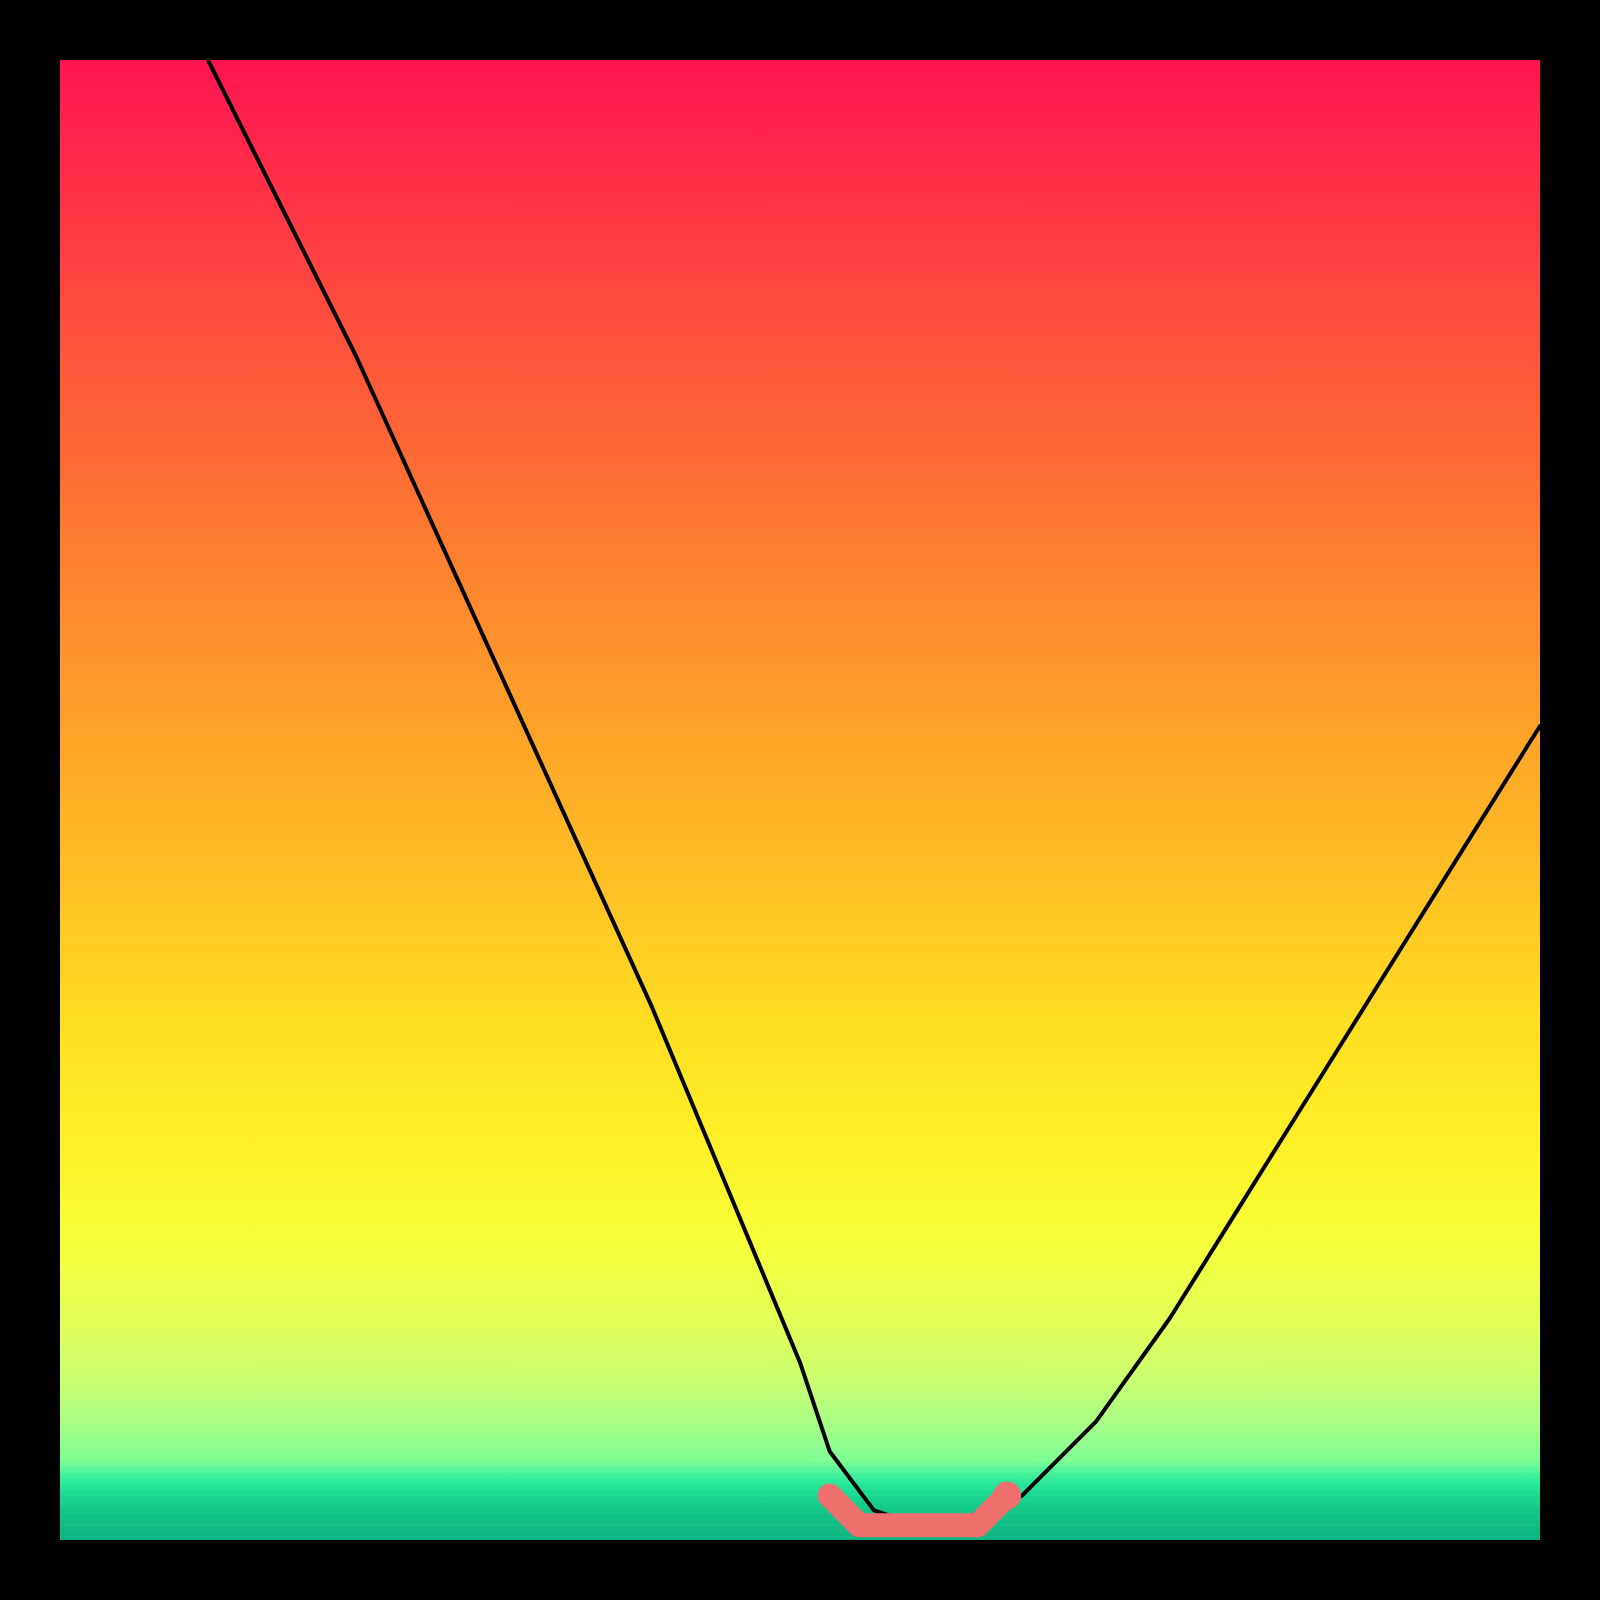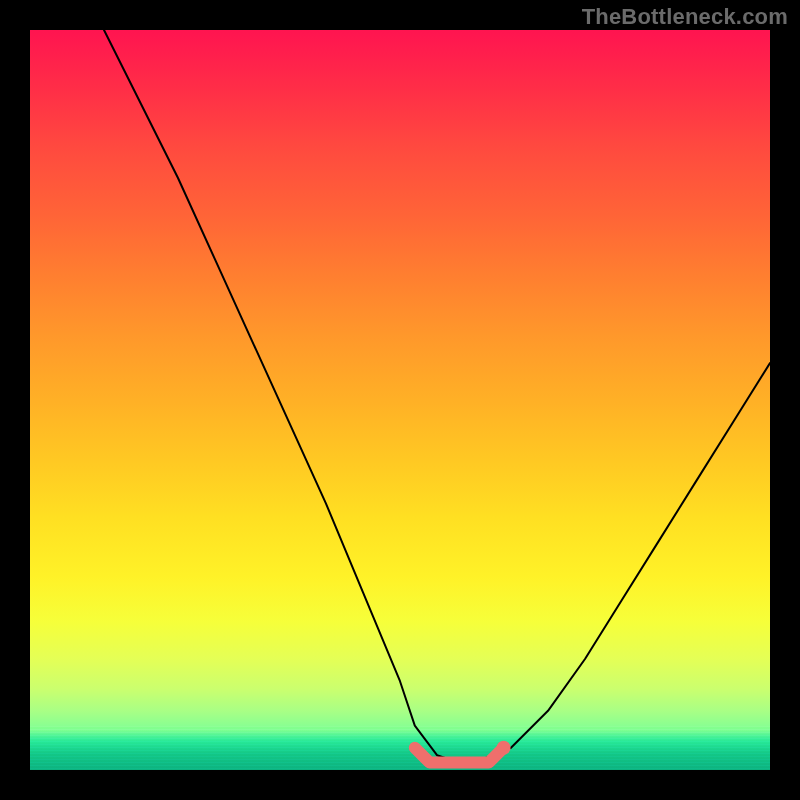--- a/index.html
+++ b/index.html
@@ -94,21 +94,20 @@
   svg.curve {
     position: absolute;
     inset: 0;
   }
 </style>
 </head>
 <body>
 
 <div class="frame">
 
-  <div class="watermark">TheBottleneck.com</div>
 
   <div class="plot-area">
     <div class="gradient"></div>
     <div class="green-band"></div>
     <div class="stripes"></div>
 
     <svg class="curve" viewBox="0 0 740 740" preserveAspectRatio="none">
       <path d="M74.0 0.0 L111.0 74.0 L148.0 148.0 L185.0 229.4 L222.0 310.8 L259.0 392.2 L296.0 473.6 L333.0 562.4 L370.0 651.2 L384.8 695.6 L407.0 725.2 L429.2 732.6 L444.0 732.6 L481.0 717.8 L518.0 680.8 L555.0 629.0 L592.0 569.8 L629.0 510.6 L666.0 451.4 L703.0 392.2 L740.0 333.0" fill="none" stroke="#000" stroke-width="2" stroke-linecap="round" stroke-linejoin="round" id="main-curve"></path>
       <path d="M384.8 717.8 L399.6 732.6 L414.4 732.6 L429.2 732.6 L444.0 732.6 L458.8 732.6 L473.6 717.8" fill="none" stroke="#ef6f6c" stroke-width="12" stroke-linecap="round" stroke-linejoin="round" id="floor-highlight"></path>
       <circle r="7" fill="#ef6f6c" id="floor-dot" cx="473.6" cy="717.8"></circle>

